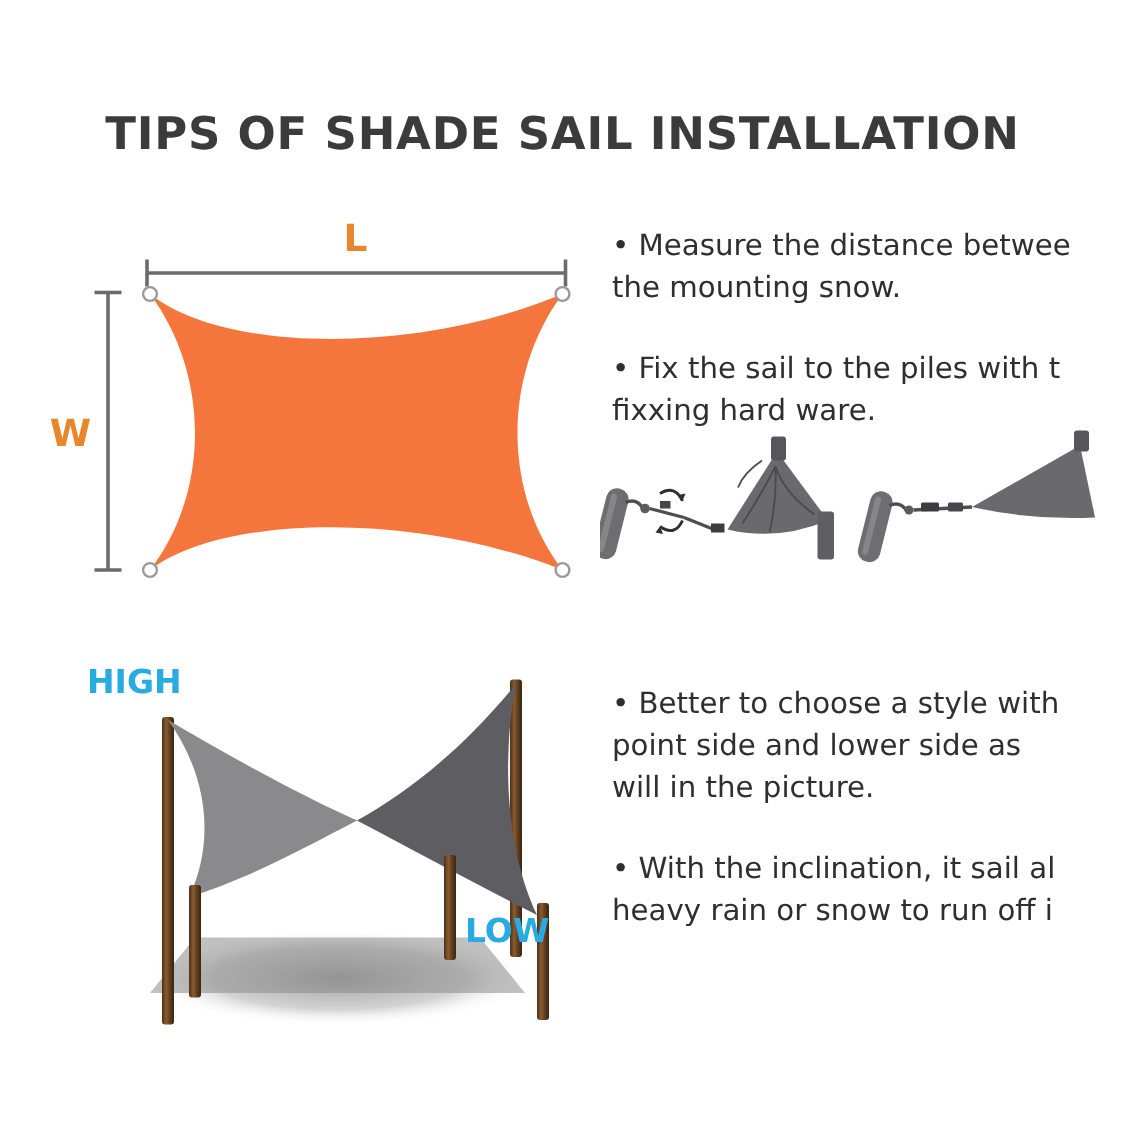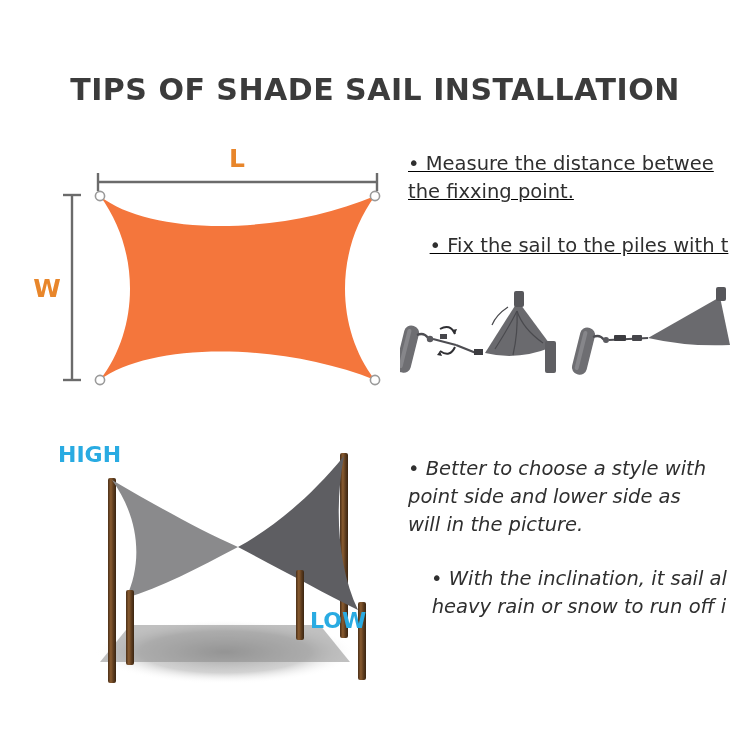--- a/index.html
+++ b/index.html
@@ -27,34 +27,34 @@
     font-size: 30px;
     font-weight: bold;
     letter-spacing: 0.5px;
     color: #3b3b3b;
     white-space: nowrap;
   }
 
   
   .panel { position: absolute; }
   #panel-dimension { left: 30px;  top: 140px; width: 370px; height: 265px; }
-  #panel-tips-top  { left: 408px; top: 150px; width: 342px; height: 145px; text-decoration: underline; }
+  #panel-tips-top  { left: 408px; top: 150px; width: 342px; height: 145px; }
   #panel-hardware  { left: 400px; top: 283px; width: 350px; height: 100px; }
   #panel-incline   { left: 20px;  top: 430px; width: 390px; height: 290px; }
-  #panel-tips-bot  { left: 408px; top: 455px; width: 342px; height: 190px; font-style: italic; }
+  #panel-tips-bot  { left: 408px; top: 455px; width: 342px; height: 190px; }
 
   
   .tip {
     font-family: "DejaVu Sans", sans-serif;
     font-size: 19.5px;
     line-height: 28px;
     color: #2f2f2f;
     white-space: nowrap;
   }
-  .tip + .tip { margin-top: 26px; text-align: center; }
+  .tip + .tip { margin-top: 26px; }
   .tip-line { display: block; }
 
   
   #dim-svg { display: block; }
 
   
   #inc-svg { display: block; }
 
   
   #hw-svg { display: block; }
@@ -97,25 +97,26 @@
       <text x="207" y="27" text-anchor="middle" font-family="DejaVu Sans, sans-serif" font-size="25" font-weight="bold" fill="#e8862b">L</text>
 
       <text x="17" y="157" text-anchor="middle" font-family="DejaVu Sans, sans-serif" font-size="25" font-weight="bold" fill="#e8862b">W</text>
     </svg>
   </div>
 
   <div class="panel" id="panel-tips-top">
 
     <div class="tip">
       <span class="tip-line">• Measure the distance betwee</span>
-      <span class="tip-line">the fixxing point.</span>
+      <span class="tip-line">the mounting snow.</span>
     </div>
 
     <div class="tip">
       <span class="tip-line">• Fix the sail to the piles with t</span>
+      <span class="tip-line">fixxing hard ware.</span>
     </div>
   </div>
 
   <div class="panel" id="panel-hardware">
     <svg id="hw-svg" width="350" height="100" viewBox="0 0 350 100">
 
       <g>
 
         <g>
           <rect x="0" y="42" width="15" height="48" rx="7" fill="#6e6e72" transform="rotate(14 7 66)"></rect>

